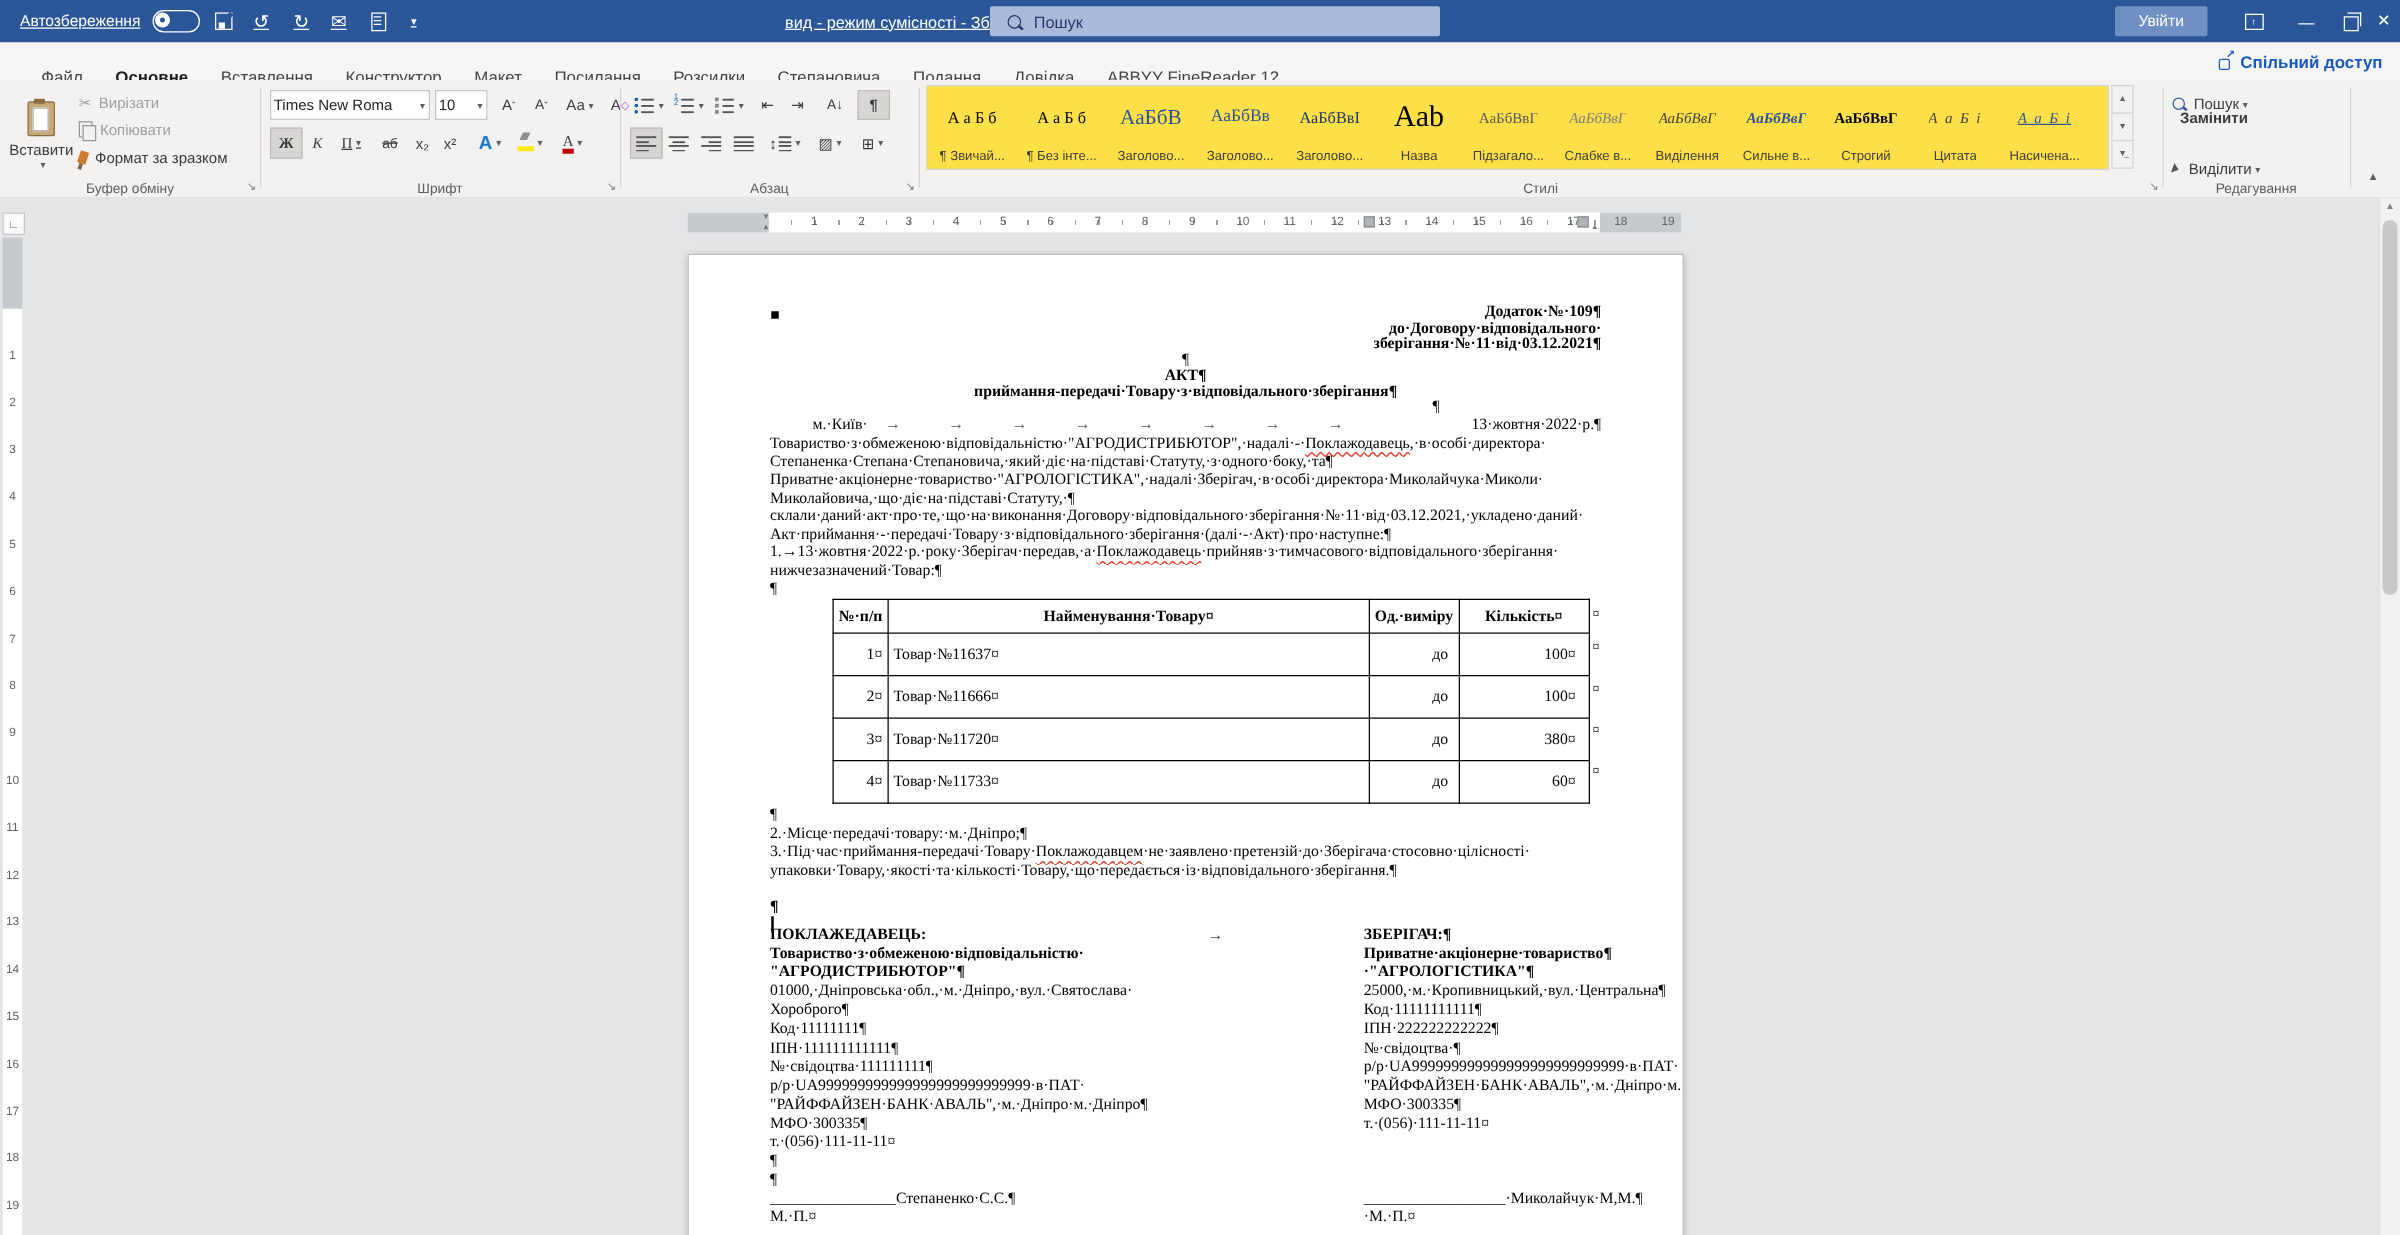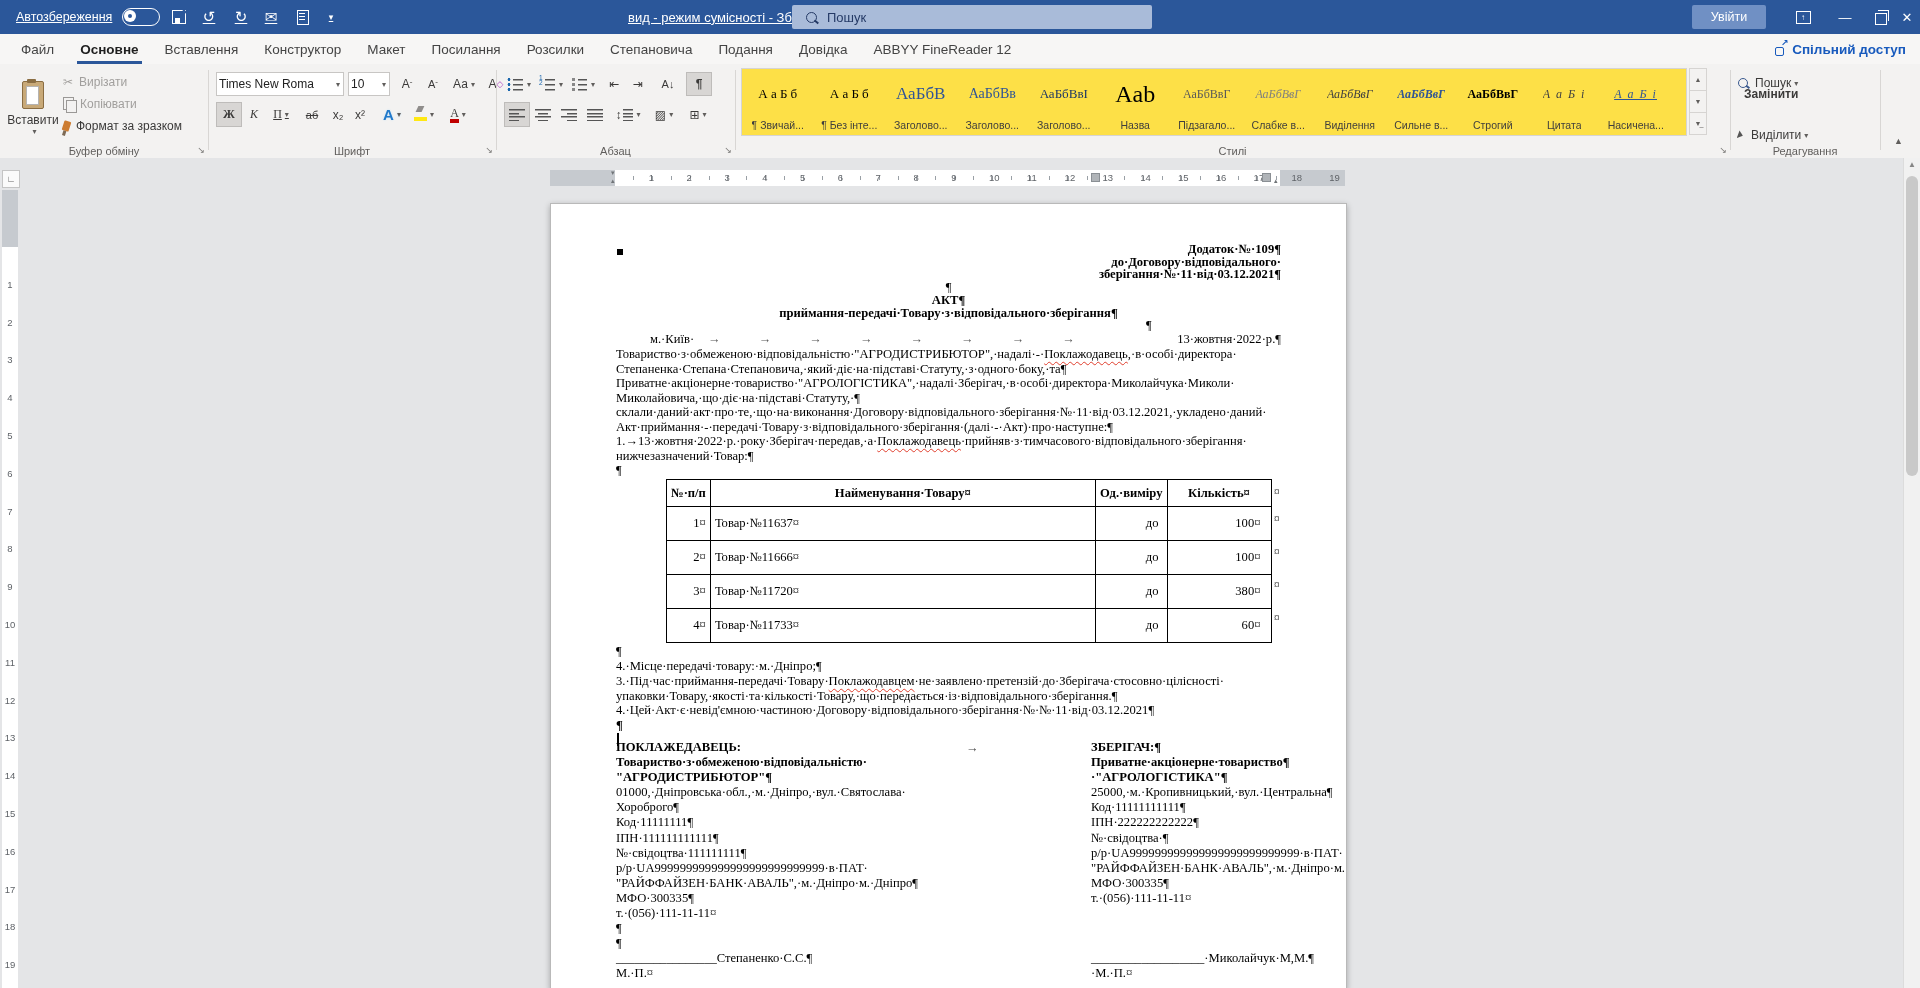--- a/index.html
+++ b/index.html
@@ -27,21 +27,21 @@
   .i-mag{width:9px;height:9px;border:1.6px solid #253a66;border-radius:50%;position:relative;margin:0 10px 0 14px;}
   .i-mag::after{content:"";position:absolute;left:7px;top:8px;width:5px;height:1.6px;background:#253a66;transform:rotate(40deg);}
   #signin{position:absolute;left:1692px;top:5px;width:74px;height:24px;background:#7090c4;border-radius:2px;
       display:flex;align-items:center;justify-content:center;font-size:12.5px;color:#fff;}
   .winbtn{position:absolute;top:0;width:34px;height:34px;display:flex;align-items:center;justify-content:center;font-size:13px;color:#fff;}
   .i-ribopts{width:13px;height:11px;border:1.2px solid #fff;display:flex;align-items:center;justify-content:center;font-size:8px;}
   .i-restore{width:10px;height:10px;border:1.2px solid #fff;position:relative;margin-left:3px;margin-top:3px;}
   .i-restore::before{content:"";position:absolute;left:2px;top:-4px;width:10px;height:10px;border-top:1.2px solid #fff;border-right:1.2px solid #fff;}
   
   #tabsrow{position:absolute;left:0;top:34px;width:1920px;height:30px;background:#f7f6f5;}
-  #tabsrow ul{margin:0;padding:0 0 0 8px;display:flex;list-style:none;height:30px;}
+  #tabsrow ul{margin:12px;padding:0 0 0 8px;display:flex;list-style:none;height:30px;}
   #tabsrow li{padding:0 13px;display:flex;align-items:center;font-size:13.5px;color:#444;position:relative;cursor:default;white-space:nowrap;}
   #tabsrow li.active{color:#1f1f1f;font-weight:700;}
   #tabsrow li.active::after{content:"";position:absolute;left:10px;right:10px;bottom:0;height:3px;background:#2b579a;}
   #share-btn{position:absolute;right:14px;top:3px;height:24px;display:flex;align-items:center;color:#185abd;font-size:13.5px;font-weight:600;}
   .i-share{width:12px;height:12px;position:relative;margin-right:6px;}
   .i-share::before{content:"";position:absolute;left:1px;top:4px;width:7px;height:7px;border:1.2px solid #185abd;border-radius:2px;}
   .i-share::after{content:"↗";position:absolute;right:-2px;top:-5px;font-size:9px;color:#185abd;}
   
   #ribbon{position:absolute;left:0;top:64px;width:1920px;height:94px;background:#f3f2f1;border-bottom:1px solid #d2d0ce;}
   .grp{position:absolute;top:0;height:94px;}
@@ -591,26 +591,25 @@
             </tr>
           </tbody>
       </table>
       <div class="cellmark" style="top:281px">¤</div>
       <div class="cellmark" style="top:308px">¤</div>
       <div class="cellmark" style="top:341px">¤</div>
       <div class="cellmark" style="top:374px">¤</div>
       <div class="cellmark" style="top:407px">¤</div>
 
       <div class="ln" style="top:440px">¶</div>
-      <div class="ln" style="top:455px">4.·Місце·передачі·товару:·м.·Дніпро;¶</div>
+      <div class="ln" style="top:455px">2.·Місце·передачі·товару:·м.·Дніпро;¶</div>
       <div class="ln" style="top:470px">
         <span>3.·Під·час·приймання-передачі·Товару·</span><span class="sq-word">Поклажодавцем</span><span>·не·заявлено·претензій·до·Зберігача·стосовно·цілісності·</span>
       </div>
       <div class="ln" style="top:484.5px">упаковки·Товару,·якості·та·кількості·Товару,·що·передається·із·відповідального·зберігання.¶</div>
-      <div class="ln" style="top:499px">4.·Цей·Акт·є·невід'ємною·частиною·Договору·відповідального·зберігання·№·№·11·від·03.12.2021¶</div>
       <div class="ln b" style="top:514px">¶</div>
       <div class="caret-bar"></div>
 
       <div class="sigcol" style="left:65px;width:380px">
 
       <div class="sig-line">ПОКЛАЖЕДАВЕЦЬ:</div>
           <div class="sig-line">Товариство·з·обмеженою·відповідальністю·</div>
           <div class="sig-line">"АГРОДИСТРИБЮТОР"¶</div>
           <div class="sig-line">01000,·Дніпровська·обл.,·м.·Дніпро,·вул.·Святослава·</div>
           <div class="sig-line">Хороброго¶</div>

